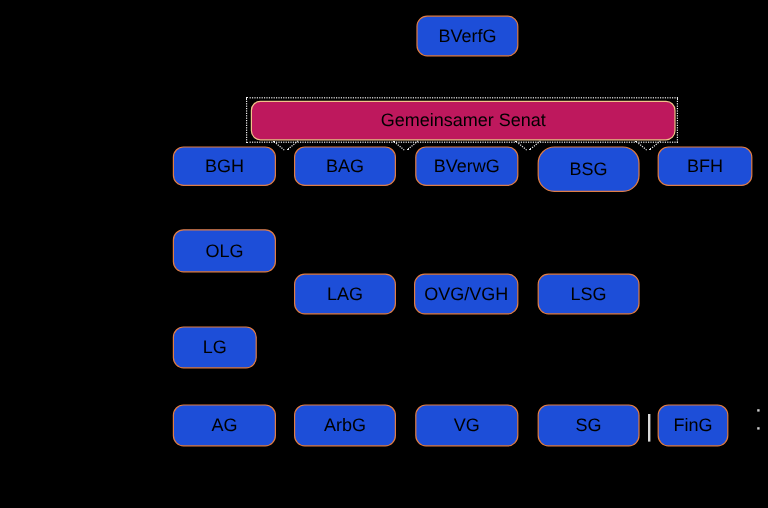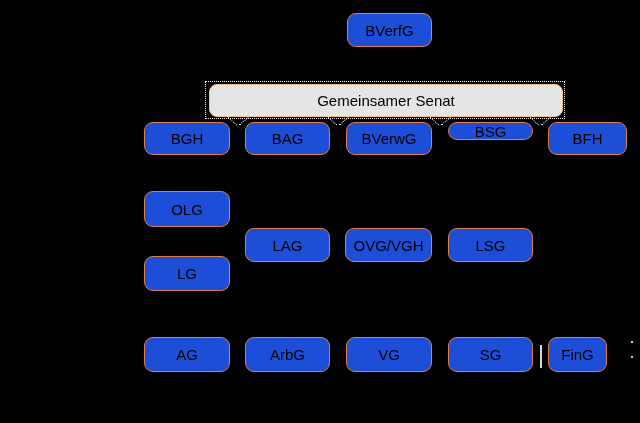--- a/index.html
+++ b/index.html
@@ -24,37 +24,37 @@
     background: #1d4ed8;
     border: 1px solid #e07d45;
     border-radius: 9px;
     color: #000000;
     font-size: 15px;
     line-height: 1;
     white-space: nowrap;
     cursor: default;
   }
   .node.senate {
-    background: #e5e5e5;
+    background: #be185d;
     border: 1px solid #f2c289;
     border-radius: 8px;
   }
   
   .pos-bverfg { left: 347px; top: 13px;  width: 85px;  height: 34px; }
   .pos-senat  { left: 209px; top: 84px;  width: 354px; height: 33px; }
   .pos-bgh    { left: 144px; top: 122px; width: 86px;  height: 33px; }
   .pos-bag    { left: 245px; top: 122px; width: 85px;  height: 33px; }
   .pos-bverwg { left: 346px; top: 122px; width: 86px;  height: 33px; }
-  .pos-bsg    { left: 448px; top: 122px; width: 85px;  height: 18px; }
+  .pos-bsg    { left: 448px; top: 122px; width: 85px;  height: 38px; border-radius: 14px; }
   .pos-bfh    { left: 548px; top: 122px; width: 79px;  height: 33px; }
   .pos-olg    { left: 144px; top: 191px; width: 86px;  height: 36px; }
   .pos-lag    { left: 245px; top: 228px; width: 85px;  height: 34px; }
   .pos-ovg    { left: 345px; top: 228px; width: 87px;  height: 34px; }
   .pos-lsg    { left: 448px; top: 228px; width: 85px;  height: 34px; }
-  .pos-lg     { left: 144px; top: 256px; width: 86px;  height: 35px; }
+  .pos-lg     { left: 144px; top: 272px; width: 70px;  height: 35px; }
   .pos-ag     { left: 144px; top: 337px; width: 86px;  height: 35px; }
   .pos-arbg   { left: 245px; top: 337px; width: 85px;  height: 35px; }
   .pos-vg     { left: 346px; top: 337px; width: 86px;  height: 35px; }
   .pos-sg     { left: 448px; top: 337px; width: 85px;  height: 35px; text-align: center; }
   .pos-fing   { left: 548px; top: 337px; width: 59px;  height: 35px; }
 
   
   .selection-rect {
     position: absolute;
     left: 205px; top: 81px;

